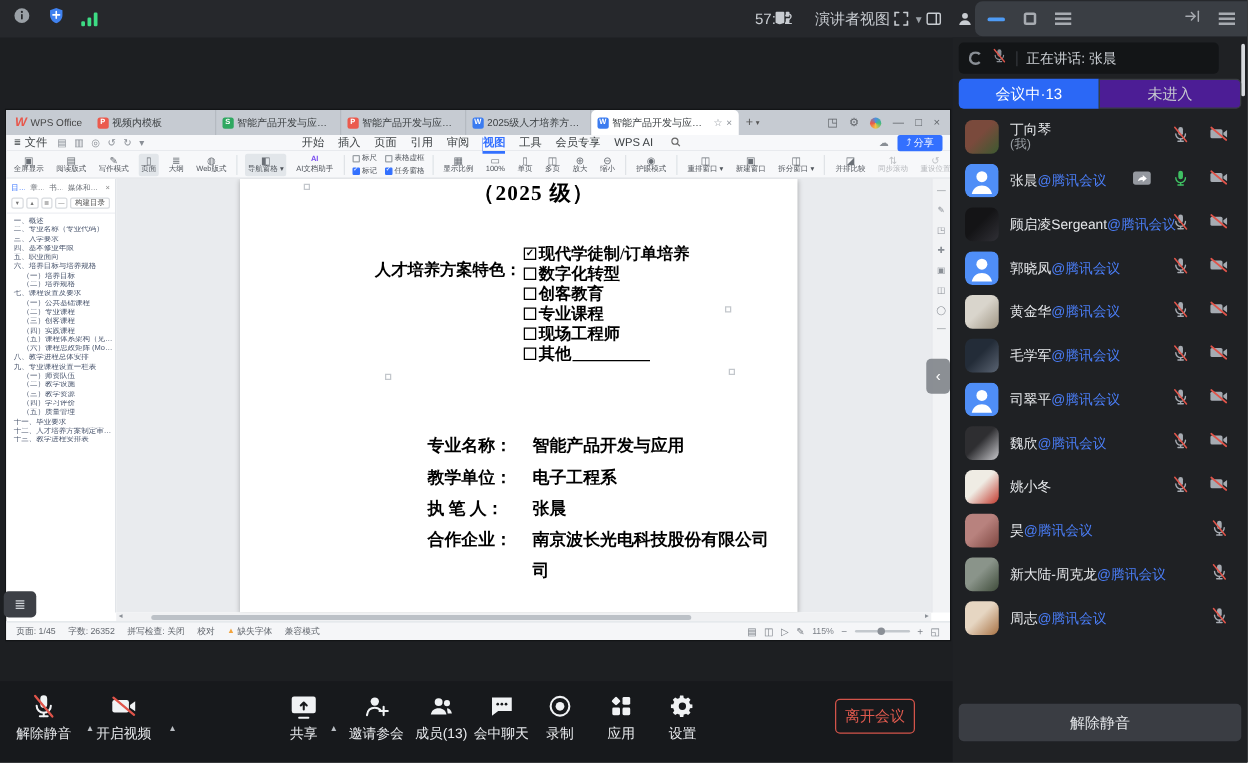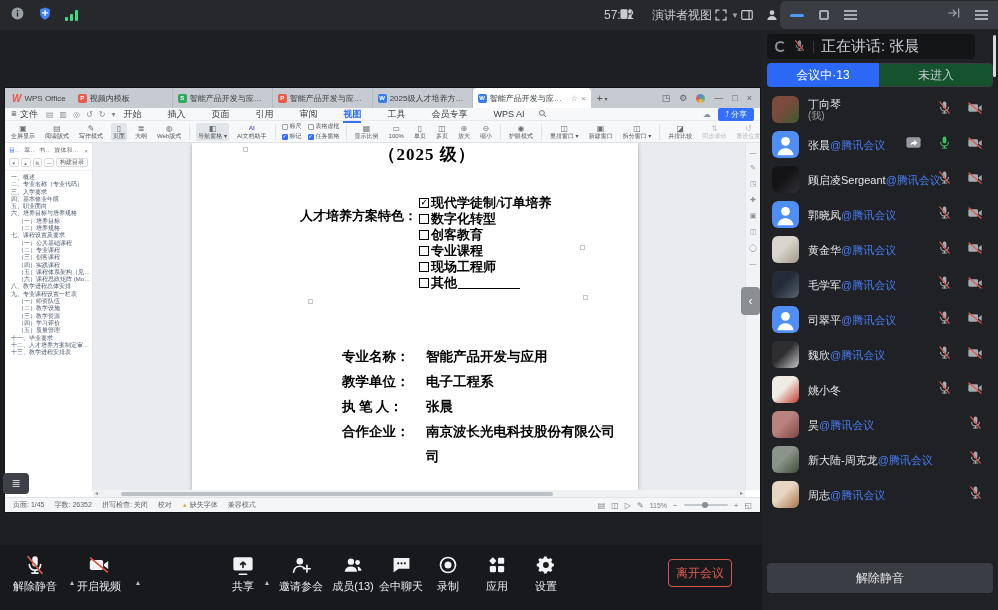--- a/index.html
+++ b/index.html
@@ -22,26 +22,26 @@
   .fp-max{width:10px;height:10px;border:2px solid #a7abb1;border-radius:2px;}
   .fp-menu i,.hamb i{display:block;width:13px;height:2px;background:#a7abb1;margin:2px 0;}
   .fp-right{margin-left:auto;display:flex;gap:14px;align-items:center;}
 
   
   .panel{position:absolute;left:762px;top:30px;width:236px;height:580px;background:#1f2124;}
   .speaking{position:absolute;left:5px;top:4px;width:208px;height:25px;background:#131517;border-radius:4px;
     display:flex;align-items:center;gap:7px;padding:0 8px;}
   .c-arc{width:11px;height:11px;border:2.5px solid #8a8f96;border-right-color:transparent;border-radius:50%;flex:0 0 auto;}
   .speak-div{width:1px;height:12px;background:#34373c;}
-  .speak-text{color:#cfd3d8;font-size:15px;white-space:nowrap;text-align:center;}
+  .speak-text{color:#cfd3d8;font-size:11px;white-space:nowrap;text-align:center;}
   .panel-scroll{position:absolute;right:2px;top:5px;width:3px;height:42px;background:#d6d9dd;border-radius:2px;}
   .ptabs{position:absolute;left:5px;top:33px;width:226px;height:24px;display:flex;}
   .ptab{flex:1;display:flex;align-items:center;justify-content:center;font-size:12px;}
   .ptab.active{background:#2b68f6;color:#fff;border-radius:4px 0 0 4px;}
-  .ptab.inactive{background:#14532d;color:#c7cad0;border:1px solid #393d42;border-radius:0 4px 4px 0;}
+  .ptab.inactive{background:#4c1d95;color:#c7cad0;border:1px solid #393d42;border-radius:0 4px 4px 0;}
   .plist{position:absolute;left:0;top:62px;width:236px;}
   .prow{height:35px;display:flex;align-items:center;padding:0 15px 0 10px;gap:9px;}
   .avatar{width:27px;height:27px;border-radius:6px;flex:0 0 auto;overflow:hidden;}
   .pmeta{line-height:12px;min-width:0;}
   .pname{font-size:11px;color:#e6e8eb;white-space:nowrap;}
   .pname .suffix{color:#4a7df6;}
   .me{font-size:10px;color:#9aa0a6;}
   .picons{margin-left:auto;display:flex;gap:15px;align-items:center;flex:0 0 auto;}
   .unmute-btn{position:absolute;left:5px;top:533px;width:226px;height:30px;background:#3a3d43;border-radius:4px;
     color:#e3e5e8;font-size:12px;display:flex;align-items:center;justify-content:center;cursor:pointer;}
@@ -67,21 +67,21 @@
   .dtab .tlabel{white-space:nowrap;overflow:hidden;text-overflow:ellipsis;}
   .dtab.active{background:#fff;border-radius:4px 4px 0 0;border-right:none;width:118px;}
   .dtab .tstar,.dtab .tclose{color:#8a8f96;font-size:8px;flex:0 0 auto;}
   .wps-plus{display:flex;align-items:center;padding:0 6px;color:#555;font-size:10px;gap:2px;flex:0 0 auto;}
   .wps-winctl{margin-left:auto;display:flex;align-items:center;gap:9px;padding-right:8px;color:#5f6368;font-size:9px;flex:0 0 auto;}
   .wps-avatar-dot{width:9px;height:9px;border-radius:50%;background:conic-gradient(#4a90e2,#42b983,#f5c342,#e8564a,#4a90e2);}
   .wps-menubar{height:13px;background:#f7f8fa;display:flex;align-items:center;font-size:9px;color:#3c4043;
     padding:0 6px;gap:8px;border-bottom:1px solid #e8eaee;}
   .menu-file{display:flex;gap:3px;align-items:center;}
   .quick-icons{display:flex;gap:6px;color:#8a8f96;font-size:8px;}
-  .menus{display:flex;gap:26px;align-items:center;text-align:center;}
+  .menus{display:flex;gap:11px;margin-left:118px;align-items:center;text-align:center;}
   .menu-item{white-space:nowrap;}
   .menu-item.active{color:#3370ff;font-weight:bold;box-shadow:0 2px 0 #3370ff;}
   .menu-share{margin-left:auto;display:flex;align-items:center;gap:7px;color:#8a8f96;font-size:8px;}
   .share-btn{background:#3370ff;color:#fff;border-radius:2px;font-size:8px;padding:1px 7px;display:flex;gap:2px;align-items:center;}
   .wps-ribbon{height:22px;background:#f7f8fa;border-bottom:1px solid #dfe2e6;display:flex;align-items:center;
     padding:0 4px;gap:6px;overflow:hidden;}
   .rib-item{display:flex;flex-direction:column;align-items:center;justify-content:center;font-size:6px;color:#50555c;
     padding:1px 2px;border-radius:2px;white-space:nowrap;line-height:7px;}
   .rib-item .ricon{font-size:8px;line-height:9px;color:#6a6f76;}
   .rib-item.active{background:#e2e6ea;}

